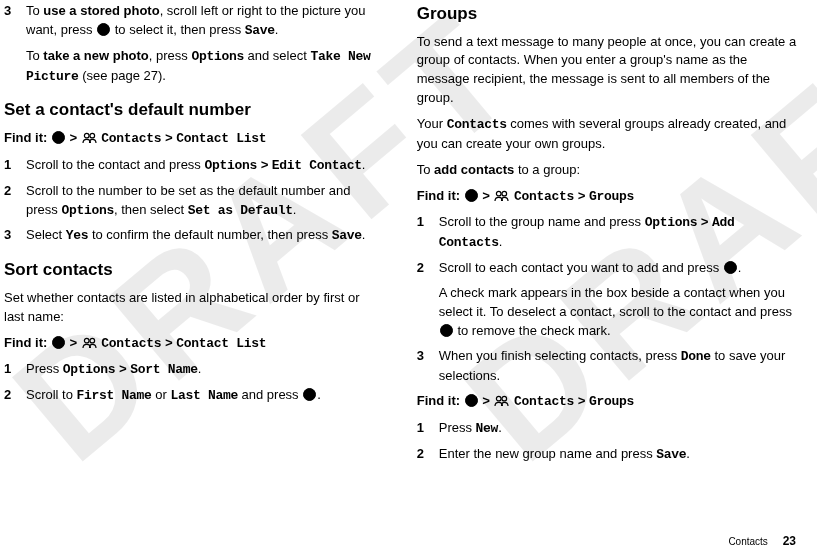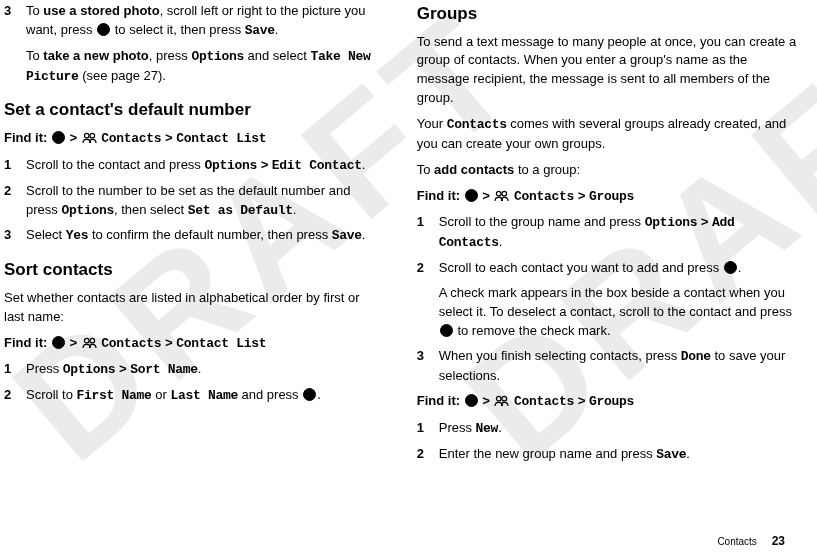--- a/index.html
+++ b/index.html
@@ -74,21 +74,21 @@
     .icon-contacts {
       display: inline-block;
       width: 15px;
       height: 13px;
       vertical-align: -2px;
       margin: 0 1px;
     }
     .footer {
       position: absolute;
       bottom: 6px;
-      right: 32px;
+      right: 21px;
       font-size: 10px;
     }
     .footer .pnum { font-weight: bold; font-size: 12px; margin-left: 12px; }
   </style>
 </head>
 <body>
 
 <div class="watermark wm1">DRAFT</div>
 <div class="watermark wm2">DRAFT</div>
 

